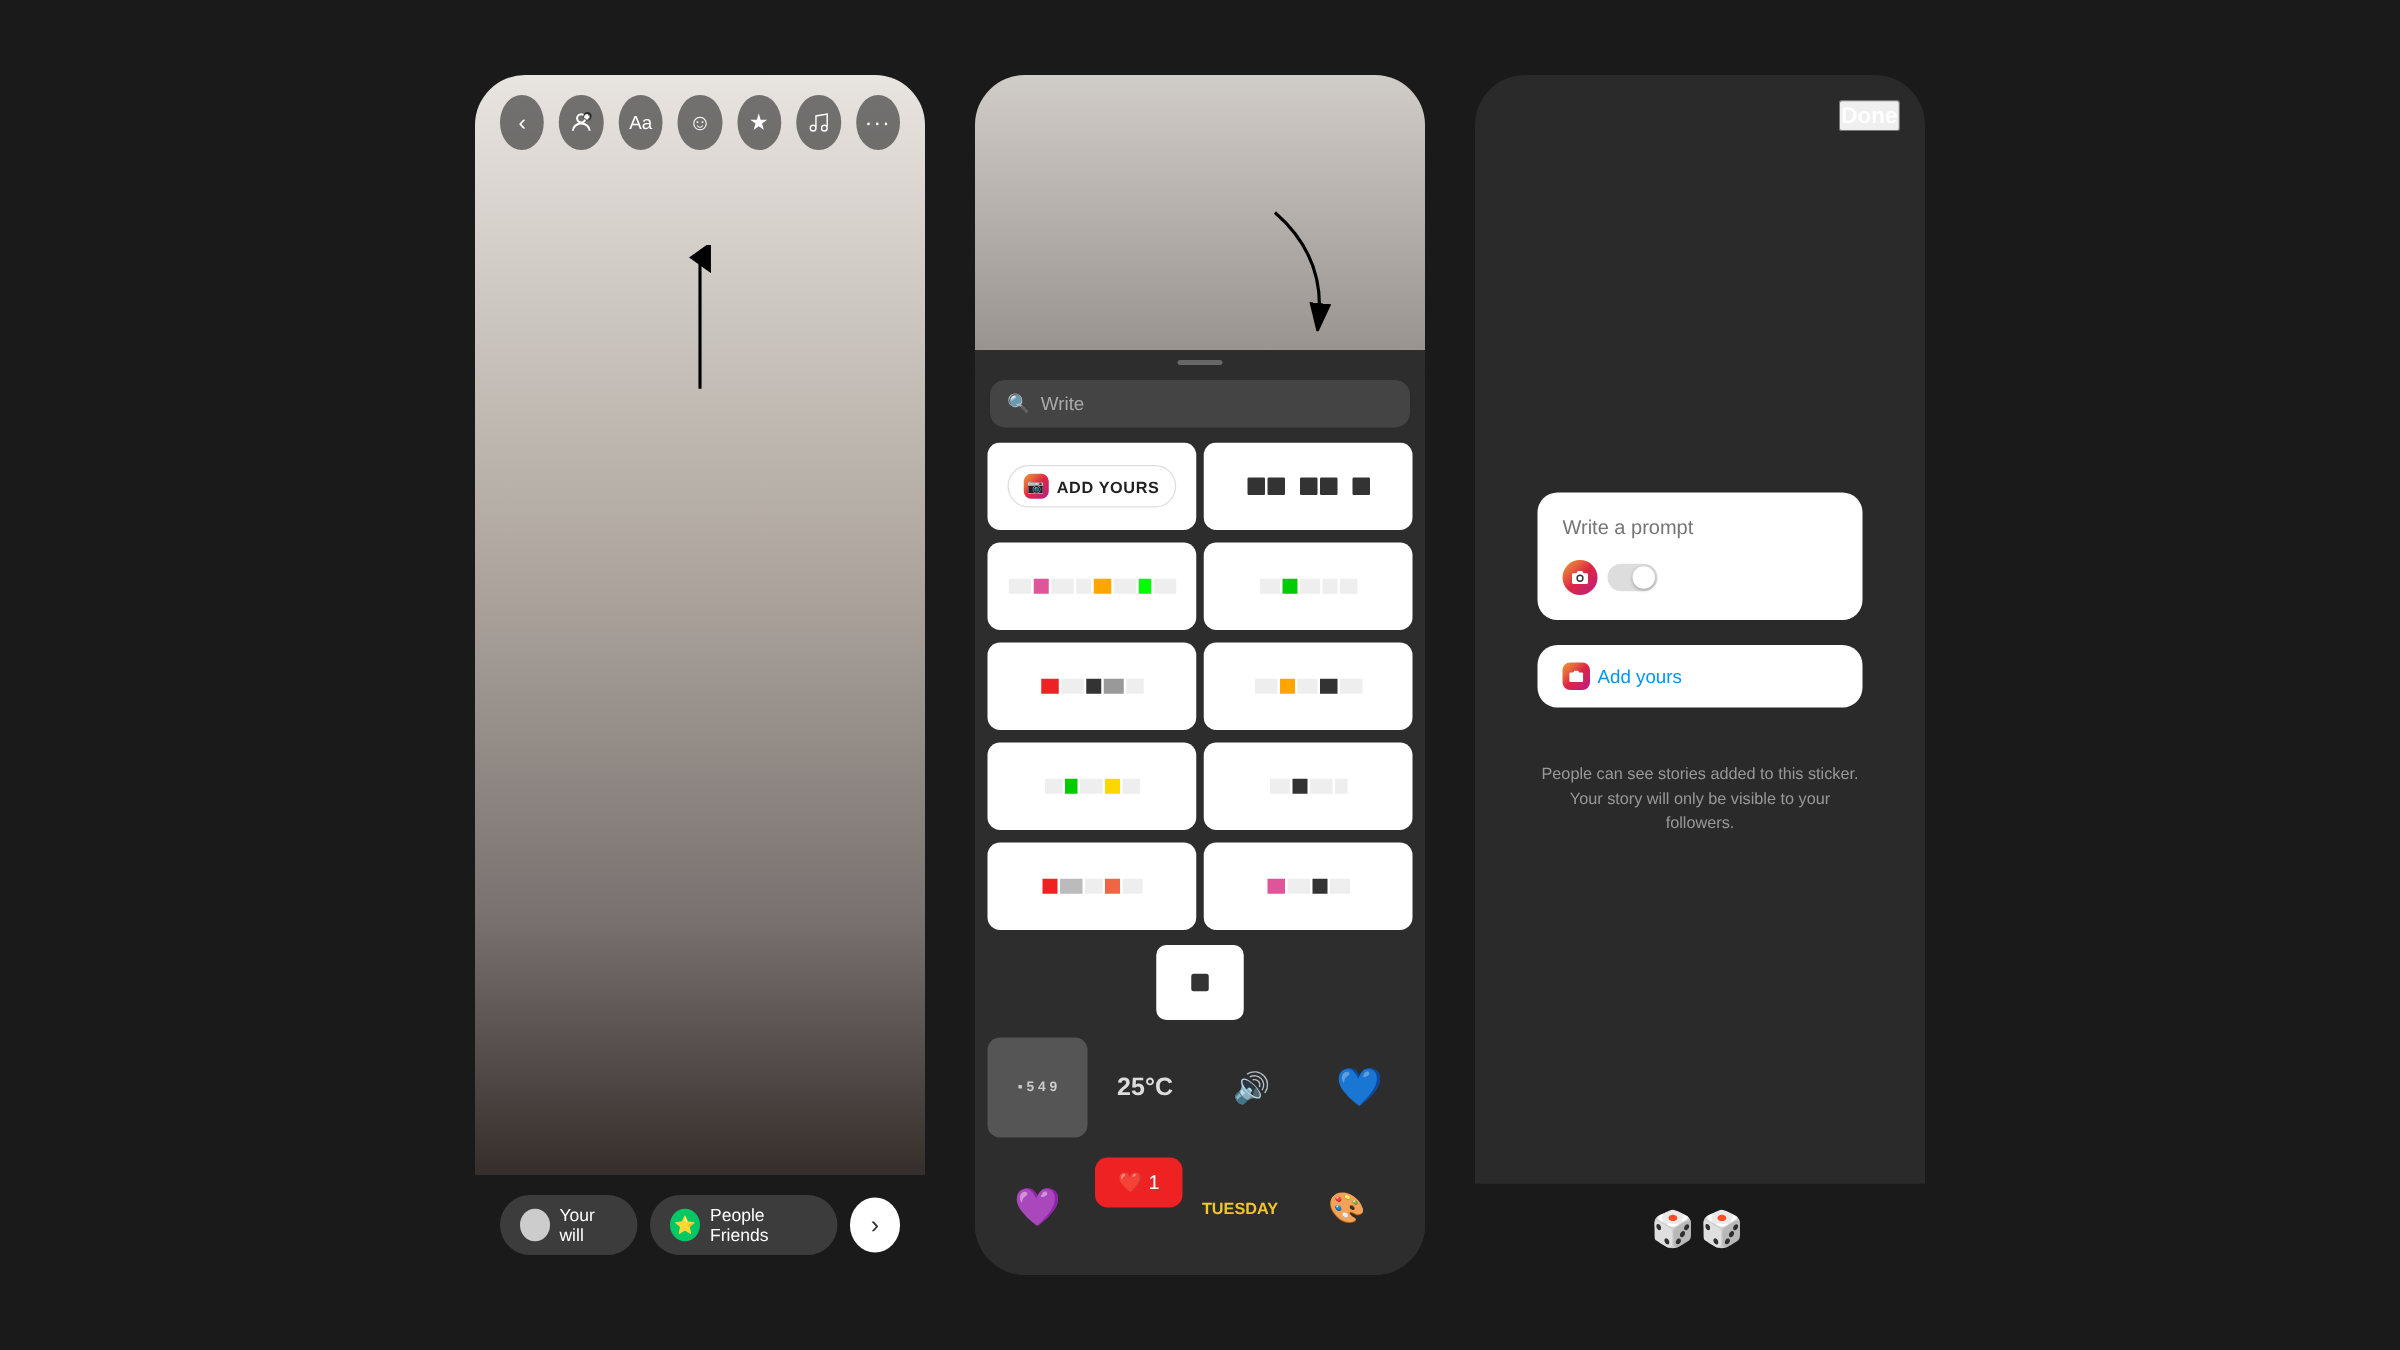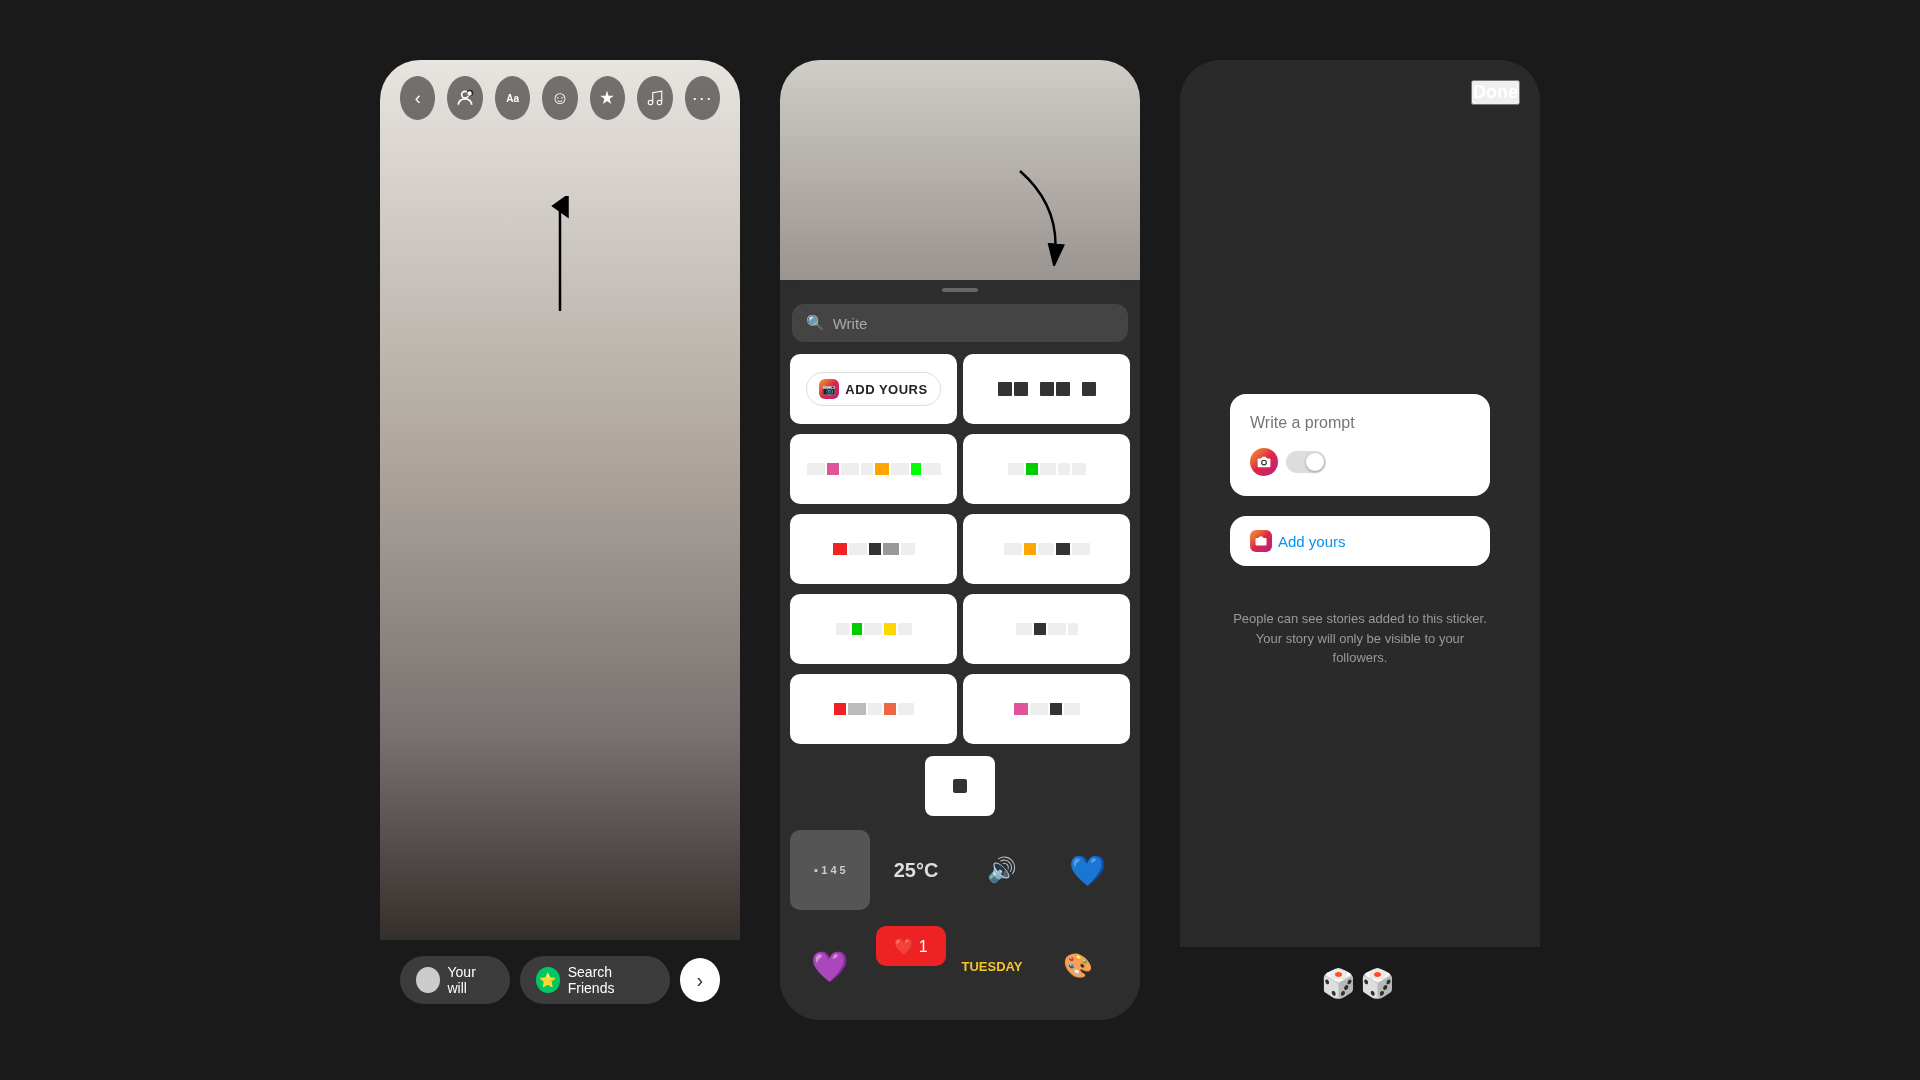--- a/index.html
+++ b/index.html
@@ -402,21 +402,21 @@
     </div>
     <div class="toolbar-btn">
       <svg width="20" height="20" viewBox="0 0 24 24" fill="none" stroke="white" stroke-width="2">
         <circle cx="12" cy="8" r="4"></circle>
           <path d="M4 20c0-4 3.6-7 8-7s8 3 8 7"></path>
         <circle cx="18" cy="6" r="3" fill="#2d2d2d" stroke="#2d2d2d"></circle>
           <text x="15.5" y="8.5" fill="white" font-size="6" font-weight="bold">+</text>
       </svg>
     </div>
     <div class="toolbar-btn">
-      <span style="font-size:10px;font-weight:700;color:white;">Aa</span>
+      <span style="font-size:15px;font-weight:400;color:white;">Aa</span>
     </div>
     <div class="toolbar-btn">
       <span style="font-size:18px;">☺</span>
     </div>
     <div class="toolbar-btn">
       <svg width="18" height="18" viewBox="0 0 24 24" fill="white">
         <path d="M12 2l2 7h7l-5.5 4 2 7L12 16l-5.5 4 2-7L3 9h7z"></path>
       </svg>
     </div>
     <div class="toolbar-btn">
@@ -442,21 +442,21 @@
     </div>
   </div>
 
   <div class="phone-1-bottom">
     <div class="story-btn">
       <div class="avatar" style="background:#ccc;"></div>
       <span>Your will</span>
     </div>
     <div class="story-btn">
       <div class="close-friends-icon">⭐</div>
-      <span>Search Friends</span>
+      <span>People Friends</span>
     </div>
     <div class="next-btn">
       <span>›</span>
     </div>
   </div>
 </div>
 
 <div class="phone phone-2">
   <div class="phone-2-preview">
 
@@ -579,21 +579,21 @@
 
     <div style="display:flex;justify-content:center;padding:8px 0;">
       <div style="width:70px;height:60px;background:white;border-radius:8px;display:flex;align-items:center;justify-content:center;">
         <div style="width:14px;height:14px;background:#333;border-radius:2px;"></div>
       </div>
     </div>
 
     <div class="sticker-row-bottom">
       <div class="sticker-bottom-item" style="background:#555;">
         <div class="temp-sticker">
-          <span style="font-size:11px;color:#ccc;">▪ 1 4 5</span>
+          <span style="font-size:11px;color:#ccc;">▪ 5 4 9</span>
         </div>
       </div>
       <div class="sticker-bottom-item" style="background:transparent;">
         <span style="color:#ddd;font-size:20px;font-weight:600;">25°C</span>
       </div>
       <div class="sticker-bottom-item" style="background:transparent;">
         <span style="font-size:24px;">🔊</span>
       </div>
       <div class="sticker-bottom-item" style="background:transparent;">
         <span style="font-size:30px;color:#4488ff;">💙</span>

